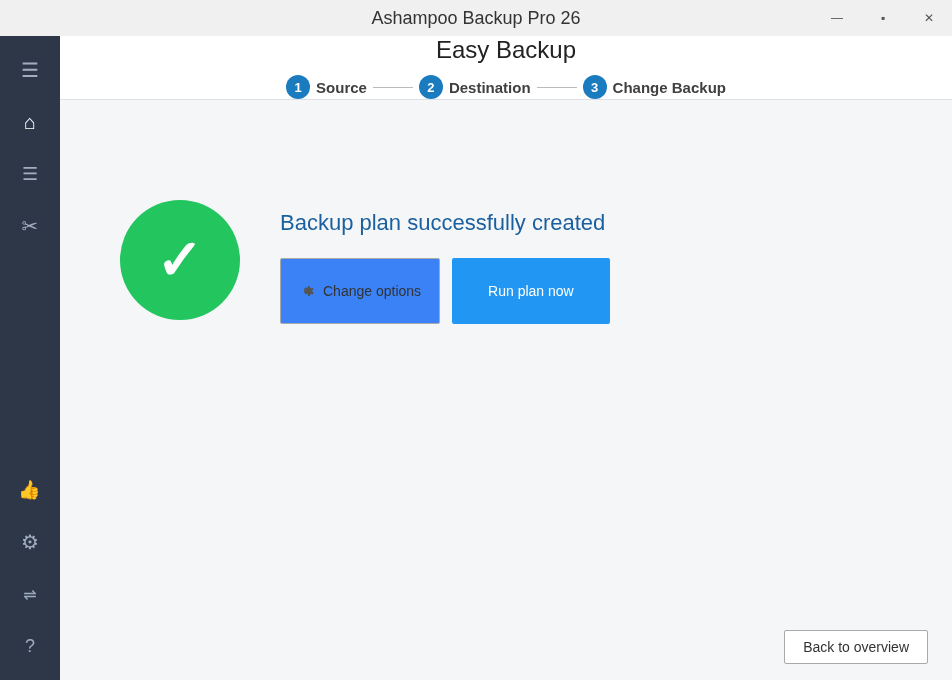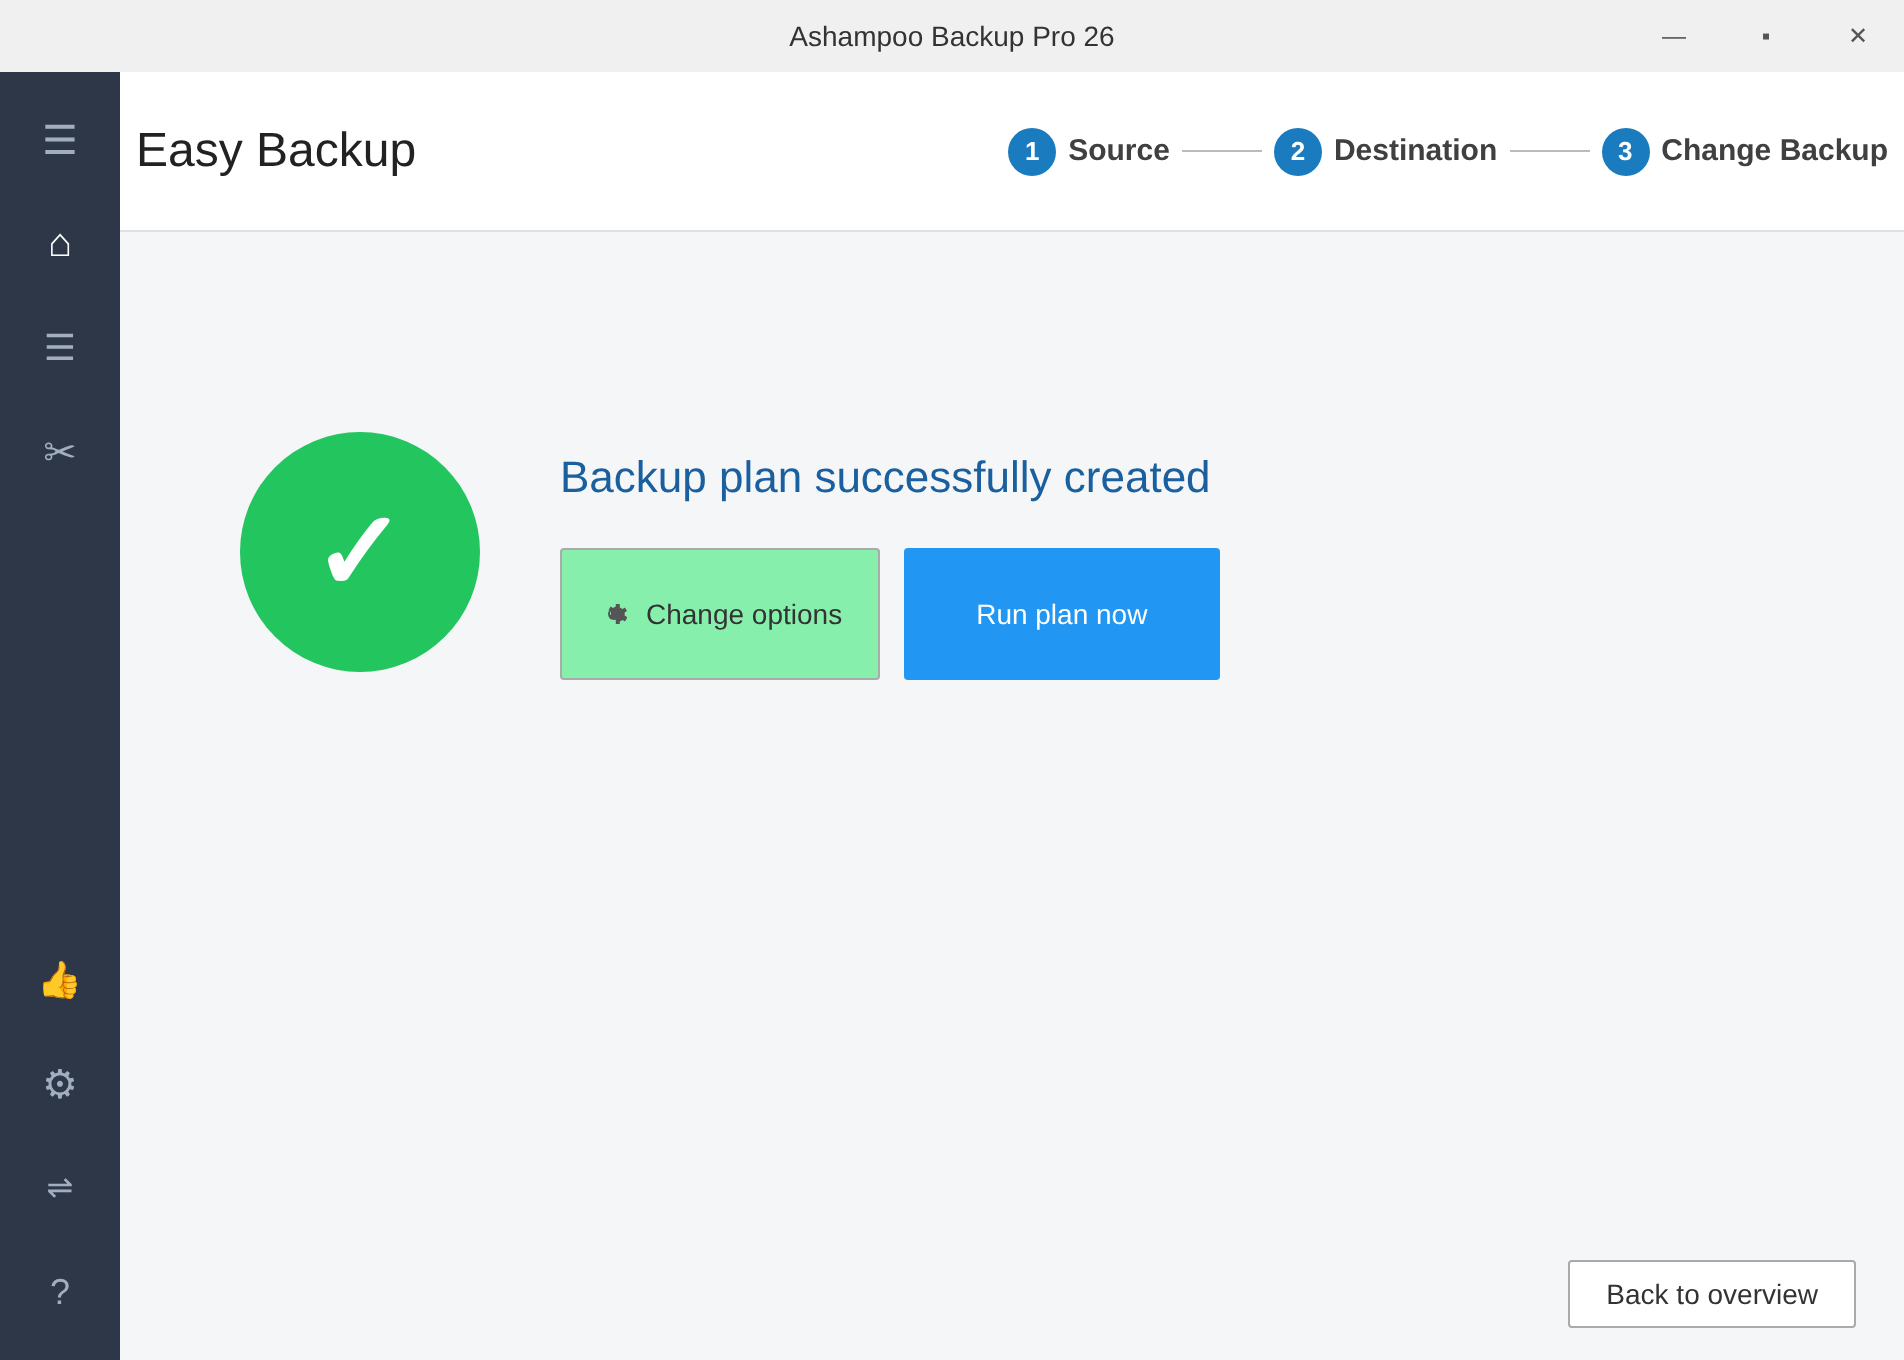--- a/index.html
+++ b/index.html
@@ -9,21 +9,21 @@
     .titlebar {
       height: 36px;
       background: #f0f0f0;
       display: flex;
       align-items: center;
       justify-content: center;
       position: relative;
       flex-shrink: 0;
     }
     .titlebar-title {
-      font-size: 14px;
+      font-size: 18px;
       color: #333;
     }
     .titlebar-controls {
       position: absolute;
       right: 0;
       top: 0;
       height: 100%;
       display: flex;
       align-items: center;
     }
@@ -75,24 +75,25 @@
       flex-direction: column;
       background: #f5f6f8;
       overflow: hidden;
     }
 
     
     .header {
       background: #fff;
       border-bottom: 1px solid #dde1e7;
       padding: 0 8px;
-      height: 80px;
-      display: flex;
-      align-items: center;
-      flex-shrink: 0;
+      height: 64px;
+      display: flex;
+      align-items: center;
+      flex-shrink: 0;
+      flex-direction: column;
     }
     .header-title {
       font-size: 24px;
       font-weight: 400;
       color: #222;
       flex: 1;
     }
     .wizard-steps {
       display: flex;
       align-items: center;
@@ -181,21 +182,21 @@
       gap: 12px;
       margin-top: 8px;
     }
 
     .btn-change {
       display: flex;
       align-items: center;
       gap: 8px;
       padding: 24px 18px;
       border: 1px solid #aaa;
-      background: #86efac;
+      background: #3b82f6;
       color: #333;
       font-size: 14px;
       cursor: pointer;
       border-radius: 2px;
     }
 
     .btn-run {
       padding: 8px 36px;
       background: #2196f3;
       color: white;

